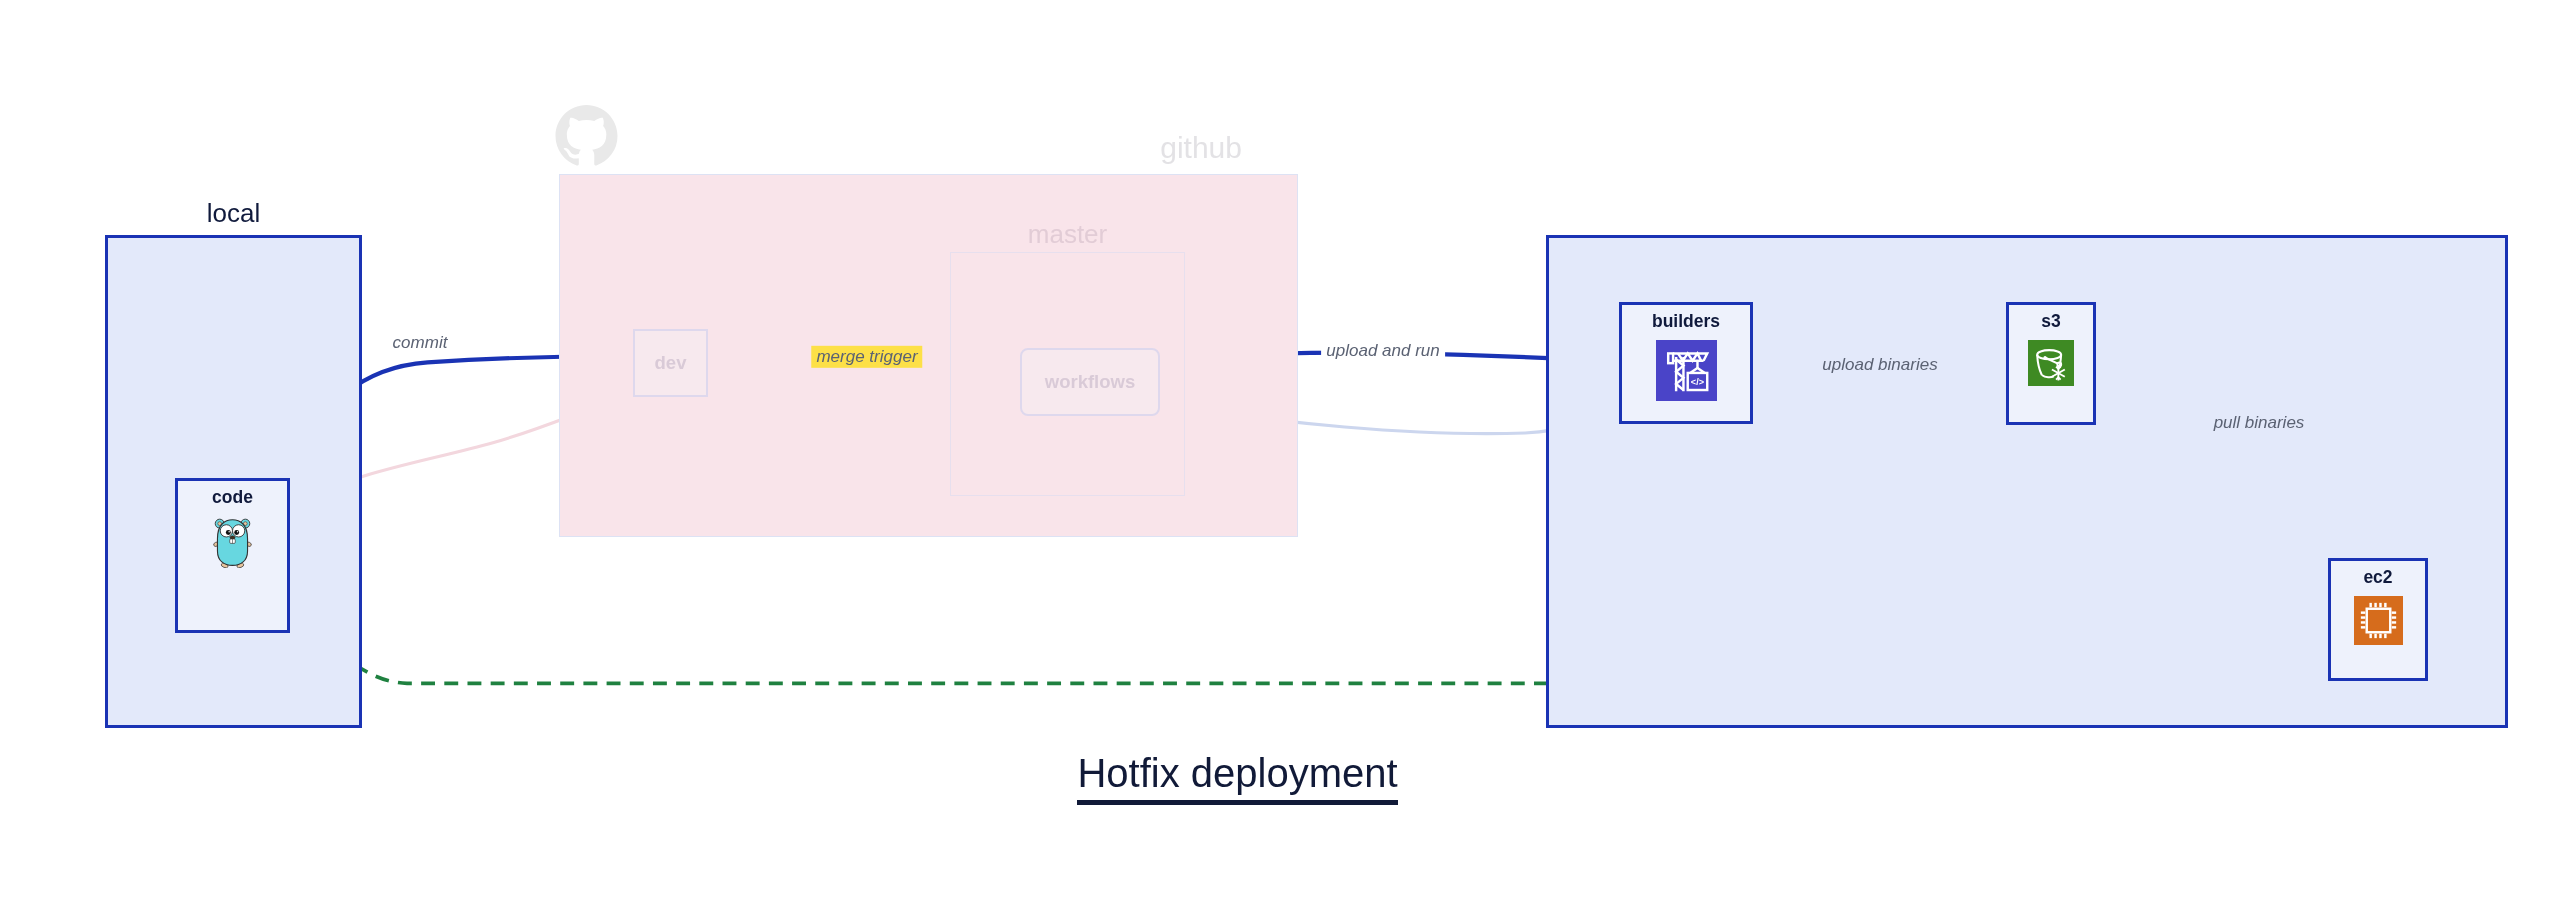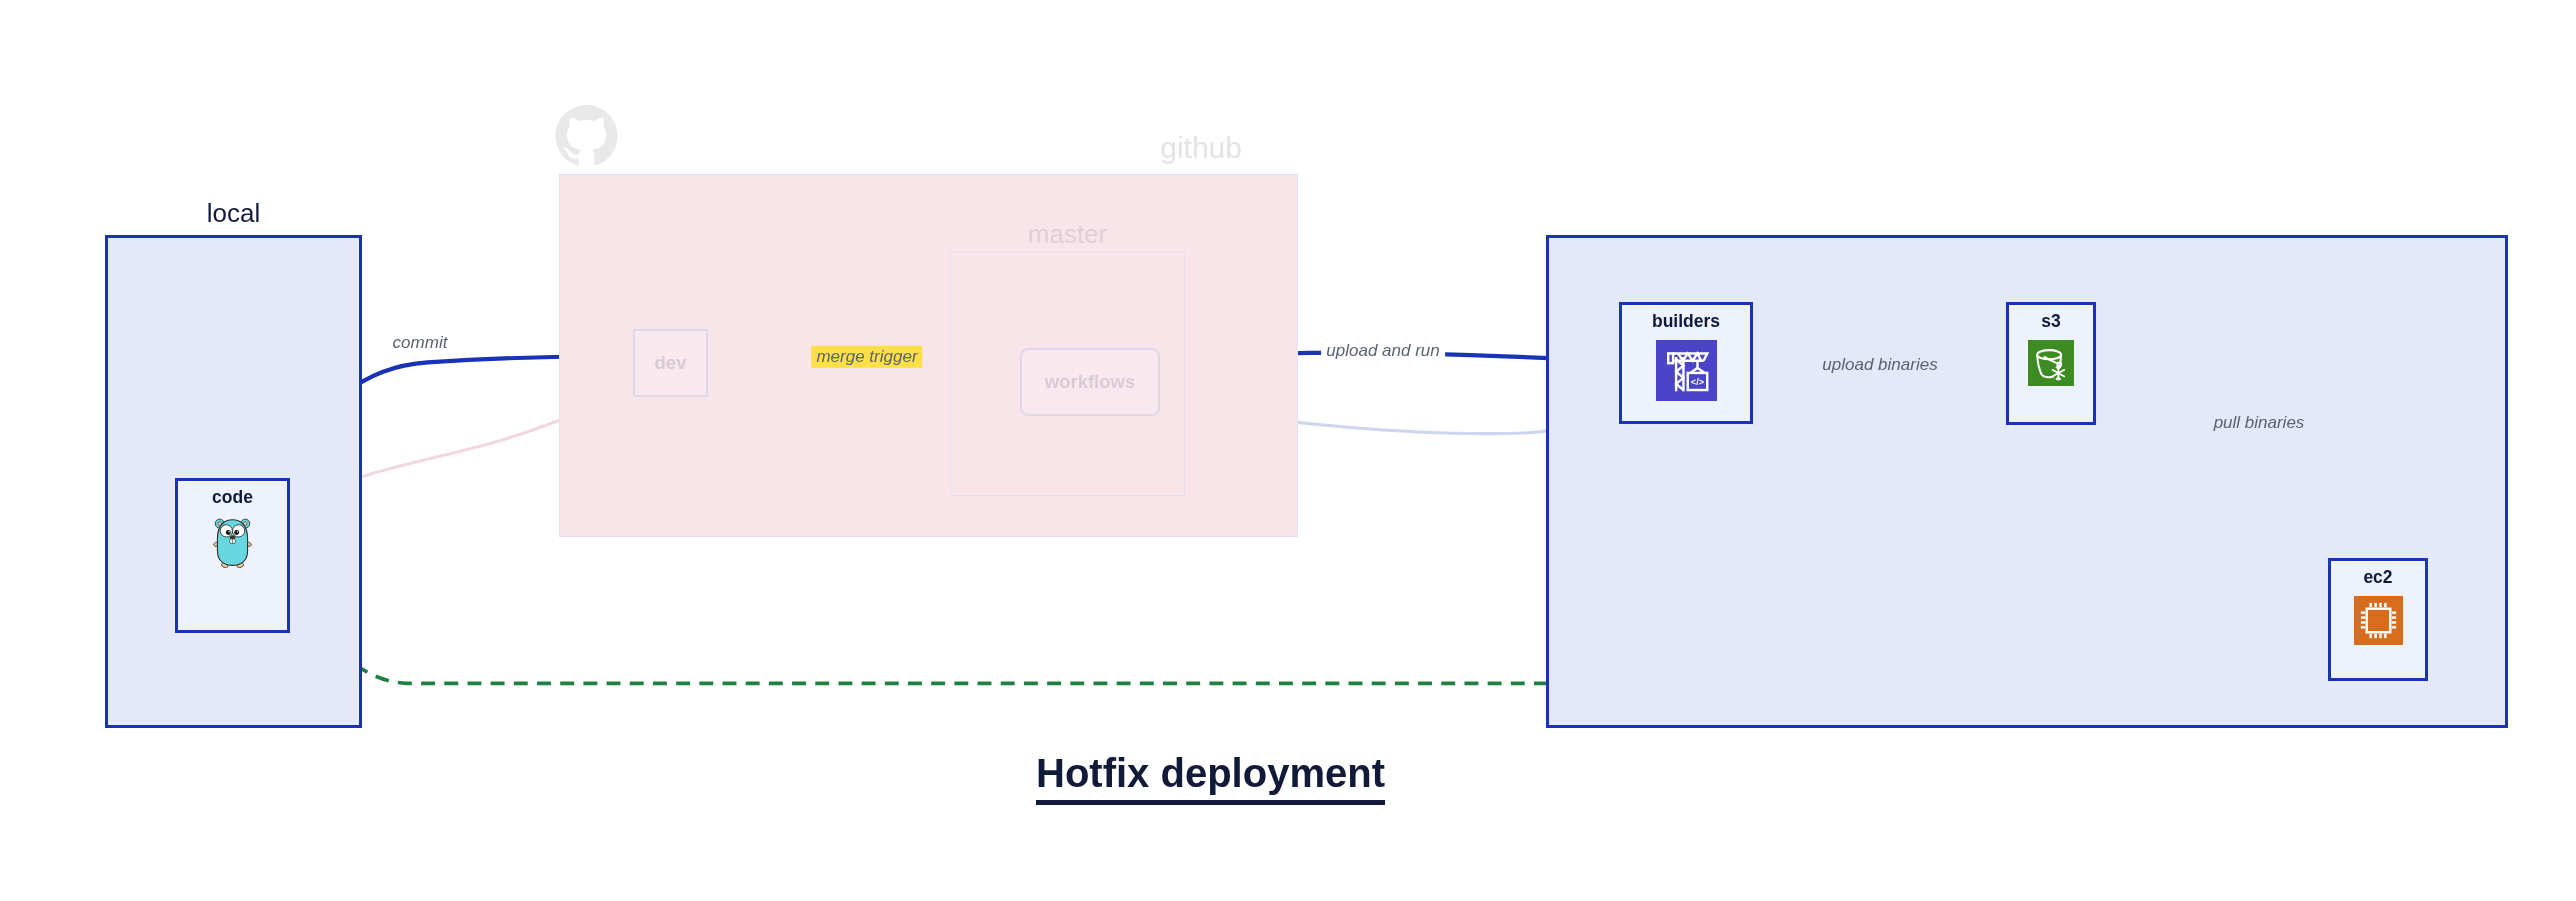--- a/index.html
+++ b/index.html
@@ -196,18 +196,18 @@
       </g>
     </svg>
   </div>
 
   <span class="edge-label lbl-on-white" style="left:420px;top:343px;">commit</span>
   <span class="edge-label lbl-on-pink" style="left:867px;top:357px;">merge trigger</span>
   <span class="edge-label lbl-on-white" style="left:1383px;top:351px;">upload and run</span>
   <span class="edge-label lbl-on-lav" style="left:1880px;top:365px;">upload binaries</span>
   <span class="edge-label lbl-on-lav" style="left:2259px;top:423px;">pull binaries</span>
 
-  <div class="diagram-title" style="left:953px;top:751px;width:515px;font-weight:bold;">
+  <div class="diagram-title" style="left:980px;top:751px;width:515px;">
     <span>Hotfix deployment</span>
   </div>
 
 </div>
 
 
 </body></html>

